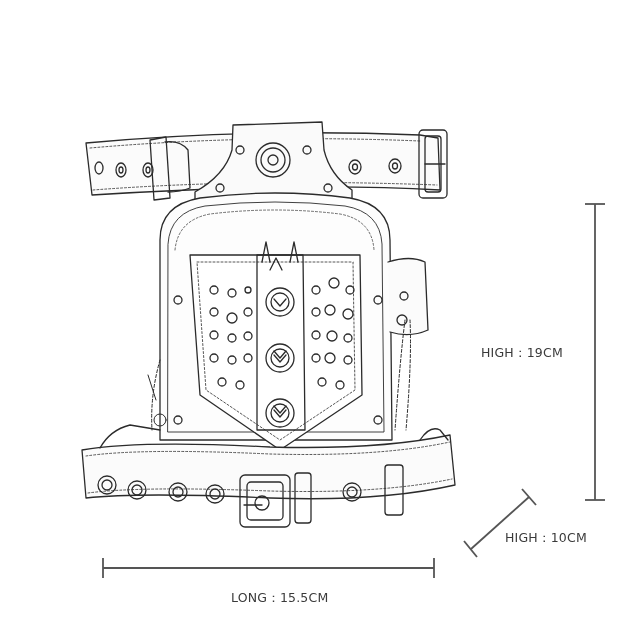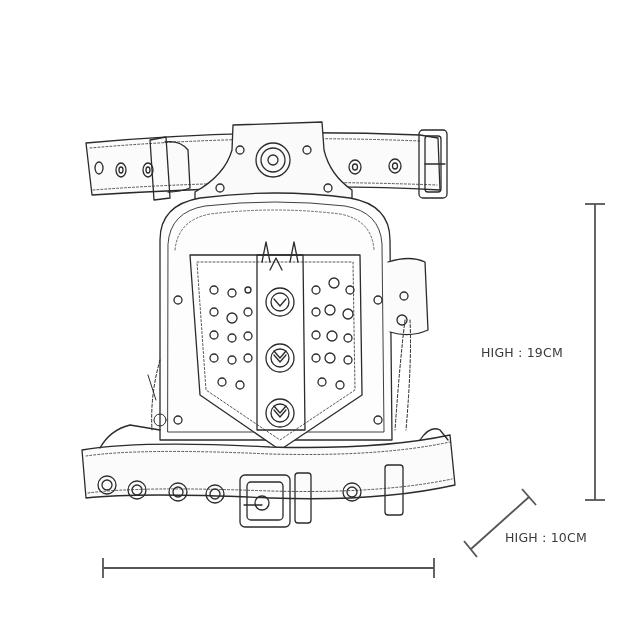--- a/index.html
+++ b/index.html
@@ -175,14 +175,15 @@
       <g>
         <line x1="103" y1="568" x2="434" y2="568"></line>
         <line x1="103" y1="558" x2="103" y2="578"></line>
         <line x1="434" y1="558" x2="434" y2="578"></line>
       </g>
     </g>
   </svg>
 
   <div class="label label-high">HIGH：19CM</div>
   <div class="label label-width">HIGH：10CM</div>
+  <div class="label label-long">LONG：15.5CM</div>
 
 </div>
 
 </body></html>

